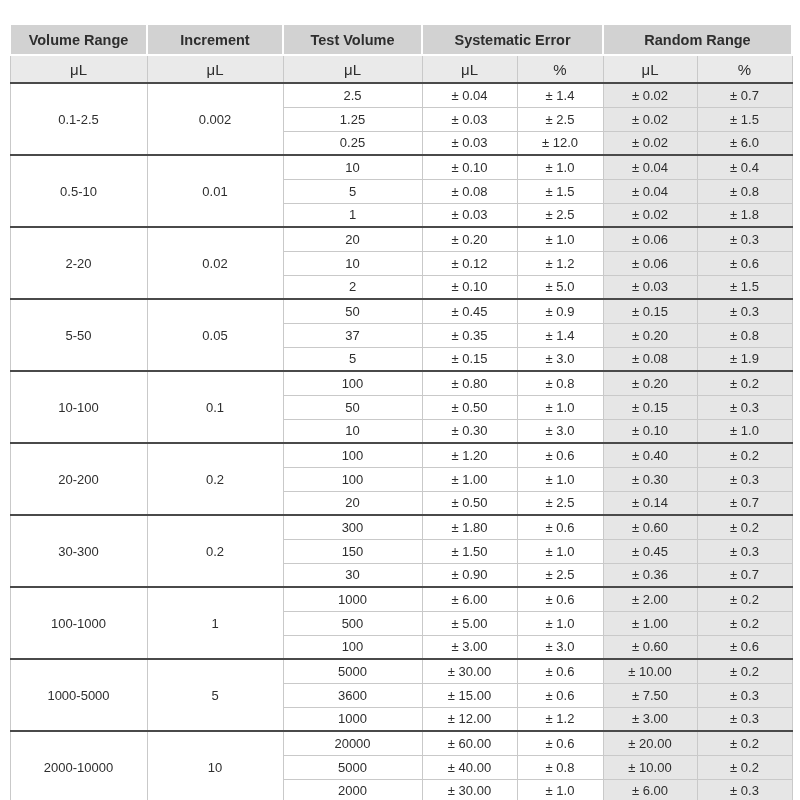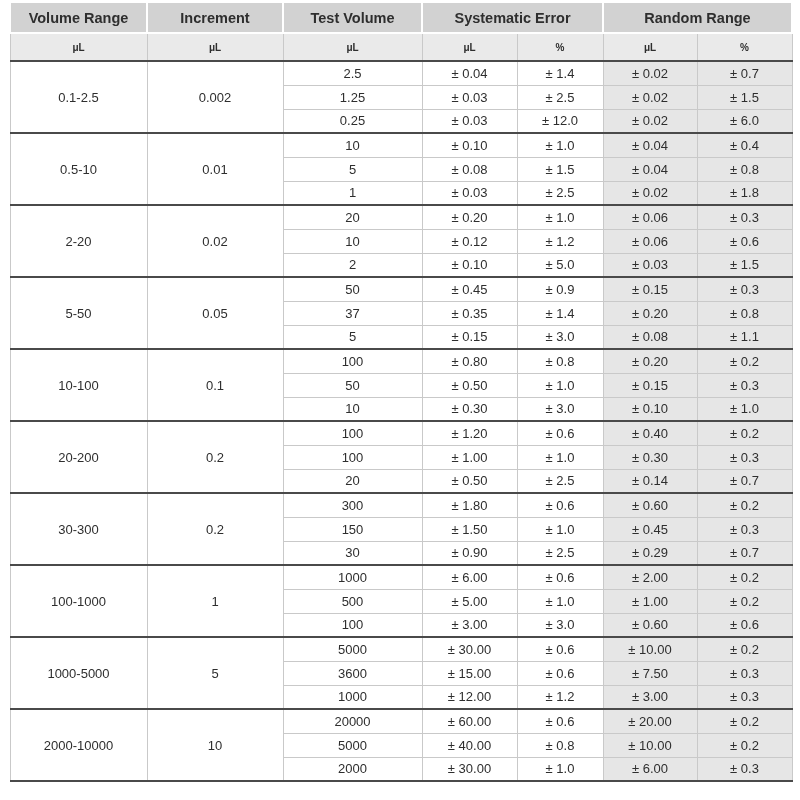--- a/index.html
+++ b/index.html
@@ -13,21 +13,21 @@
   *{box-sizing:border-box;}
   html,body{margin:0;padding:0;background:#ffffff;}
   body{
     font-family:"Liberation Sans","DejaVu Sans",sans-serif;
     color:var(--text);
   }
   .page{
     width:800px;
     height:800px;
     margin:0 auto;
-    padding:1px 9px 0 9px;
+    padding:23px 9px 0 9px;
   }
   table{
     width:100%;
     border-collapse:collapse;
     table-layout:fixed;
     border-bottom:2px solid var(--border-dark);
   }
   th,td{
     text-align:center;
     vertical-align:middle;
@@ -37,22 +37,22 @@
   }
   thead tr.titles th{
     background:var(--header-bg);
     font-weight:bold;
     font-size:14.5px;
     height:31px;
     border:2px solid #ffffff;
   }
   thead tr.units th{
     background:var(--units-bg);
-    font-weight:bold;
-    font-size:10px;
+    font-weight:normal;
+    font-size:15px;
     height:28px;
     border:1px solid var(--border-light);
     border-bottom:2px solid var(--border-dark);
   }
   tbody td{
     font-size:13px;
     height:24px;
     border:1px solid var(--border-light);
   }
   tbody td.shaded{
@@ -178,21 +178,21 @@
           <td>± 0.35</td>
           <td>± 1.4</td>
           <td class="shaded">± 0.20</td>
           <td class="shaded">± 0.8</td>
         </tr>
         <tr>
           <td>5</td>
           <td>± 0.15</td>
           <td>± 3.0</td>
           <td class="shaded">± 0.08</td>
-          <td class="shaded">± 1.1</td>
+          <td class="shaded">± 1.9</td>
         </tr>
         <tr class="group-start">
           <td rowspan="3">10-100</td>
           <td rowspan="3">0.1</td>
           <td>100</td>
           <td>± 0.80</td>
           <td>± 0.8</td>
           <td class="shaded">± 0.20</td>
           <td class="shaded">± 0.2</td>
         </tr>
@@ -246,21 +246,21 @@
           <td>150</td>
           <td>± 1.50</td>
           <td>± 1.0</td>
           <td class="shaded">± 0.45</td>
           <td class="shaded">± 0.3</td>
         </tr>
         <tr>
           <td>30</td>
           <td>± 0.90</td>
           <td>± 2.5</td>
-          <td class="shaded">± 0.29</td>
+          <td class="shaded">± 0.36</td>
           <td class="shaded">± 0.7</td>
         </tr>
         <tr class="group-start">
           <td rowspan="3">100-1000</td>
           <td rowspan="3">1</td>
           <td>1000</td>
           <td>± 6.00</td>
           <td>± 0.6</td>
           <td class="shaded">± 2.00</td>
           <td class="shaded">± 0.2</td>

